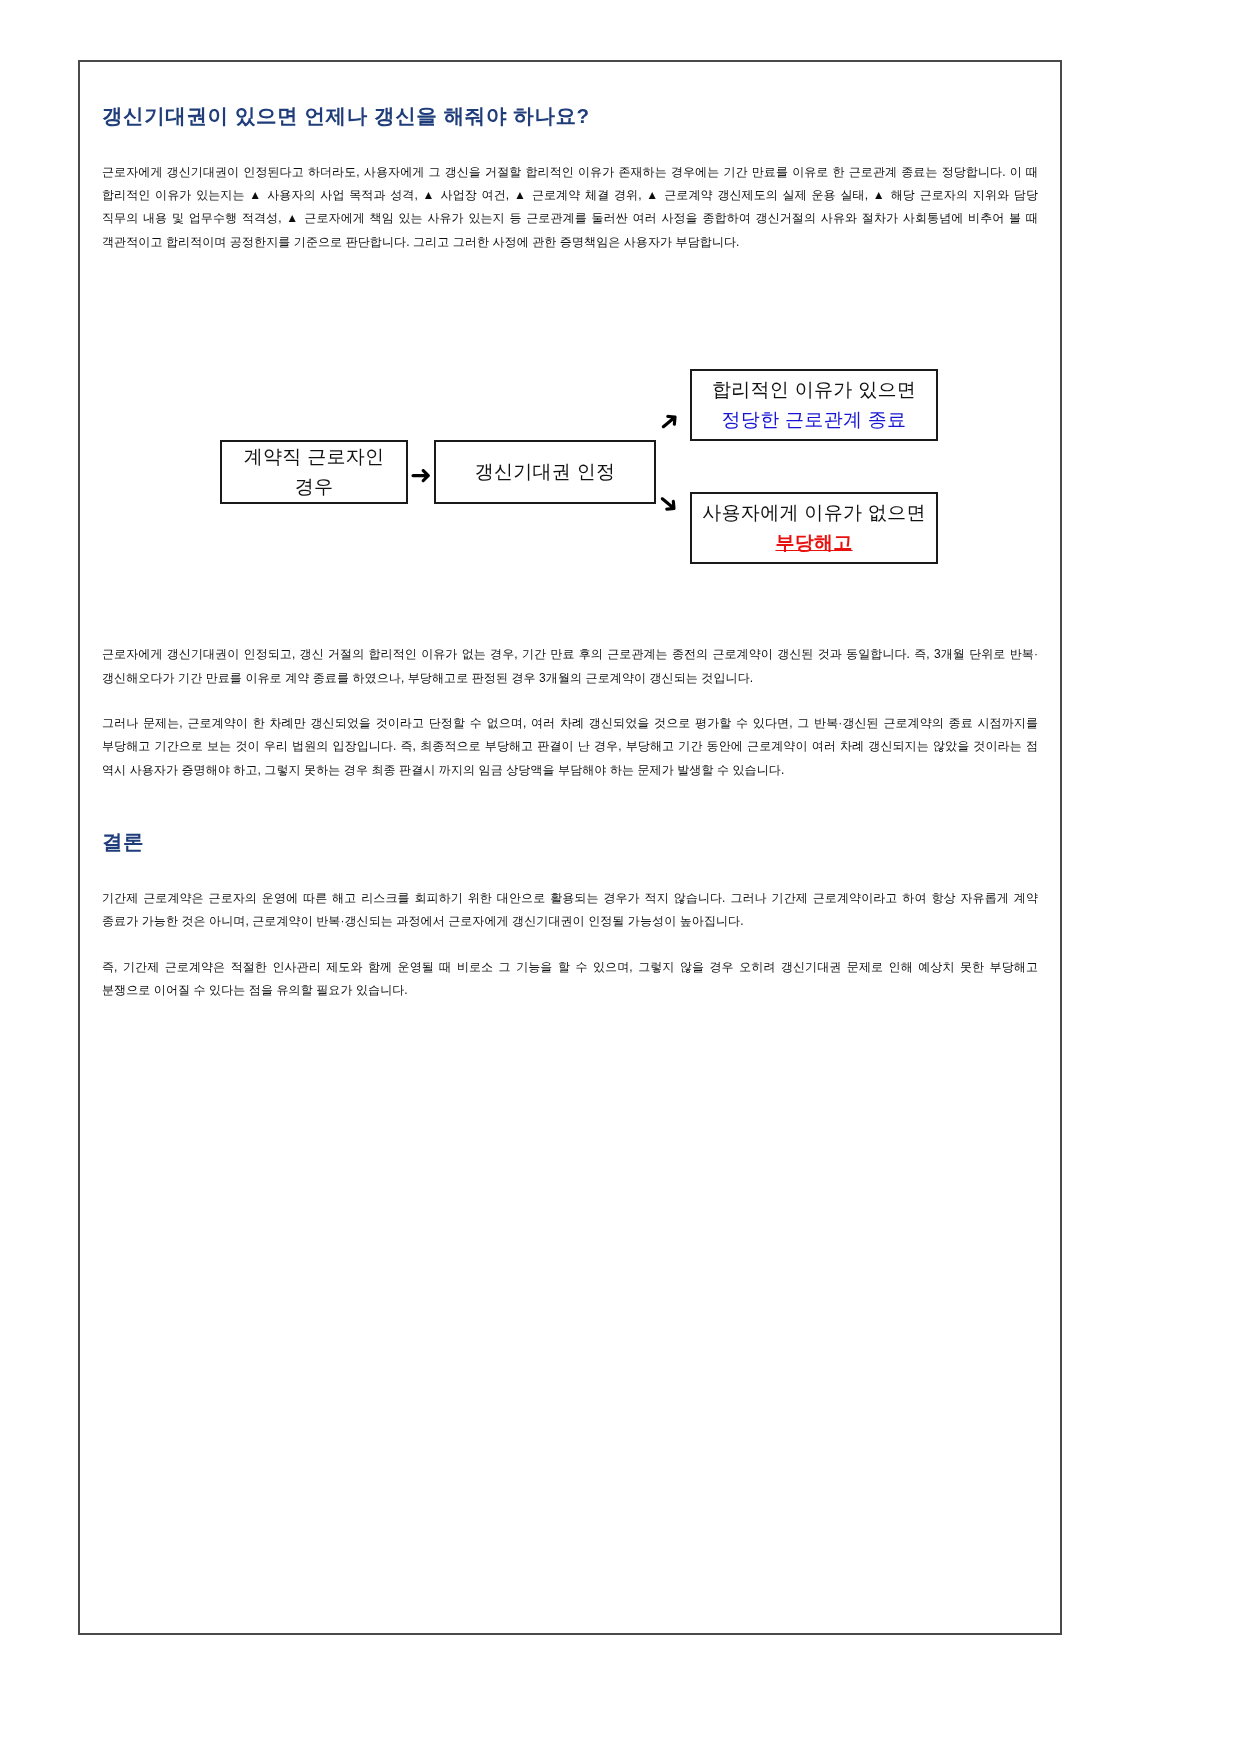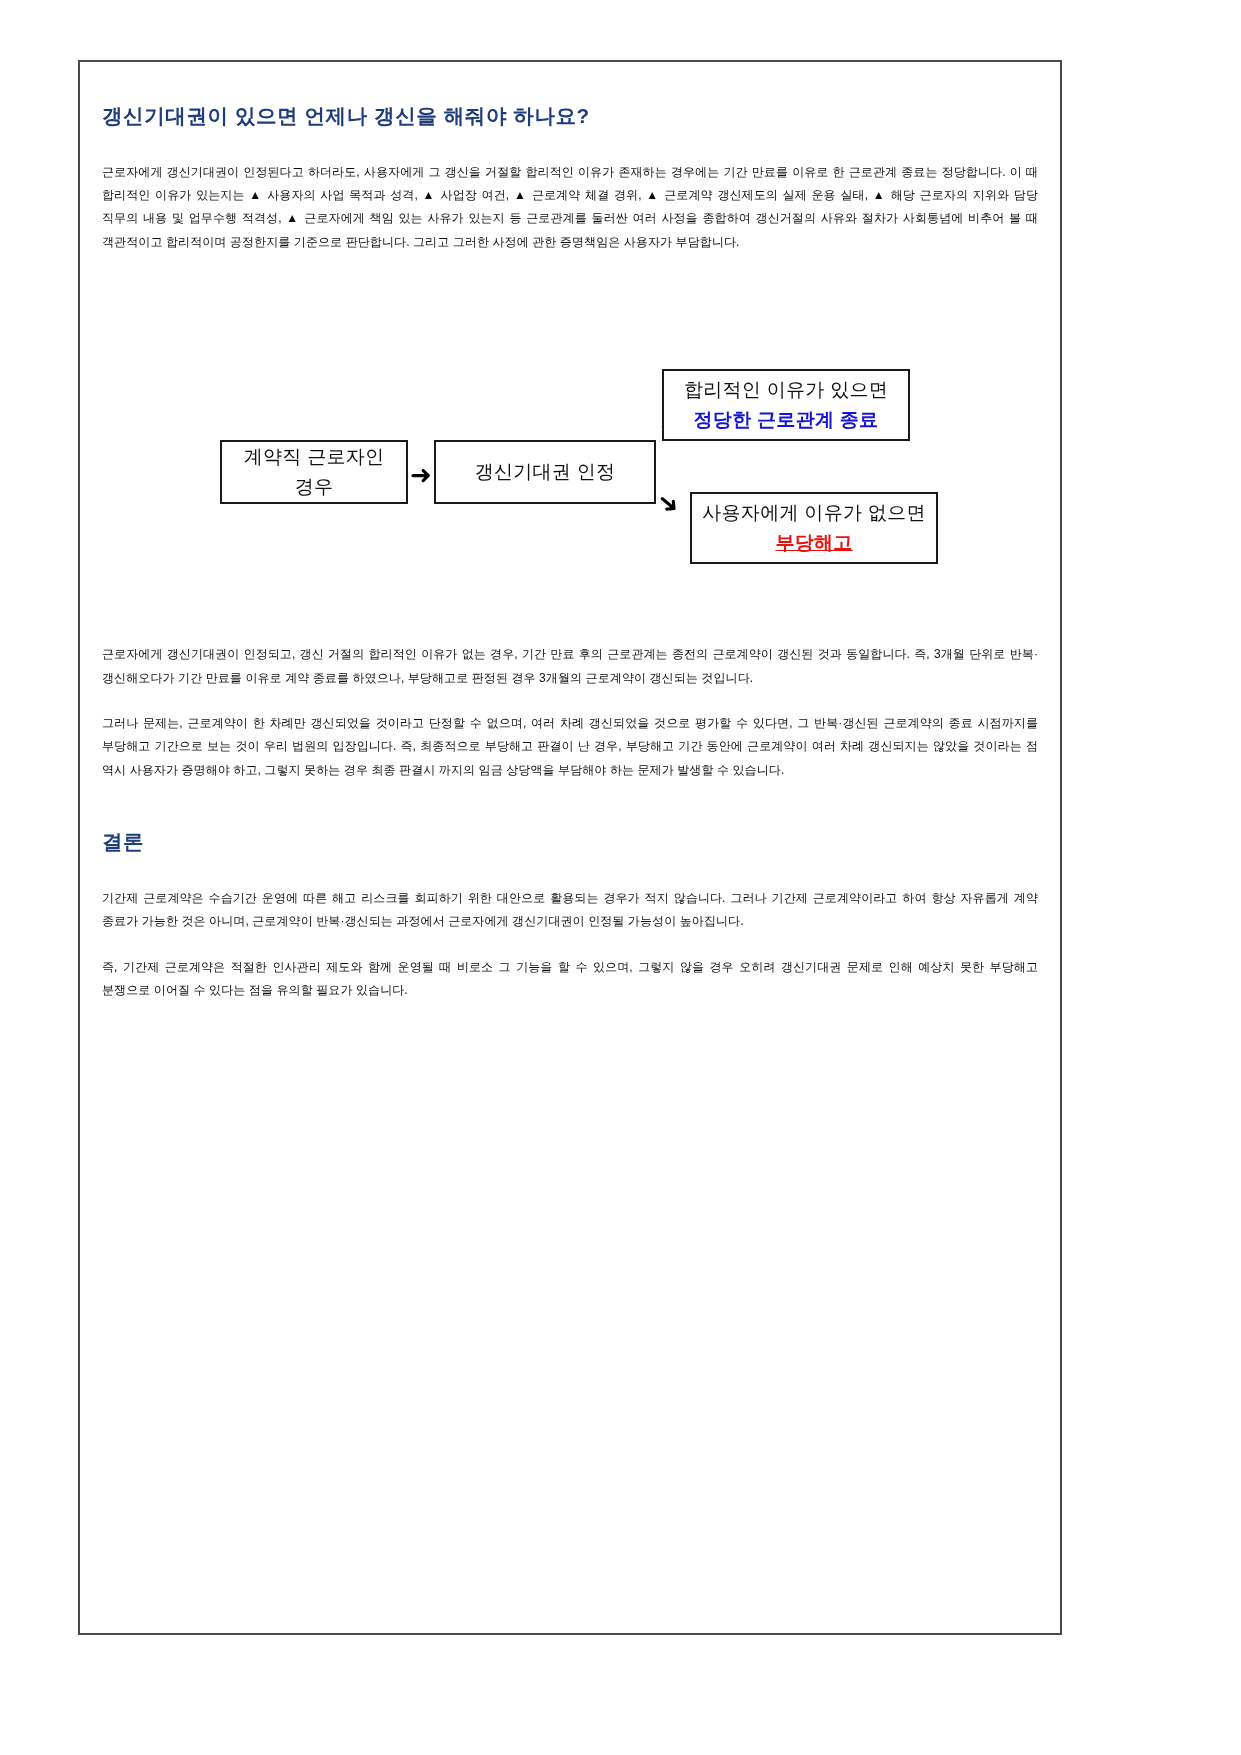--- a/index.html
+++ b/index.html
@@ -70,41 +70,41 @@
   }
   .dbox .line {
     font-size: 19px;
     color: #111111;
     line-height: 1.6;
     white-space: nowrap;
     letter-spacing: 0.3px;
   }
   .dbox .line.blue {
     color: #1414d2;
-    font-weight: bold;
+    font-weight: normal;
   }
   .dbox .line.red {
     color: #e8110e;
     font-weight: bold;
     text-decoration: underline;
   }
   #box-contract {
     left: 118px;
     top: 78px;
     width: 188px;
     height: 64px;
   }
   #box-recognized {
     left: 332px;
     top: 78px;
     width: 222px;
     height: 64px;
   }
   #box-justified {
-    left: 560px;
+    left: 588px;
     top: 7px;
     width: 248px;
     height: 72px;
   }
   #box-unfair {
     left: 588px;
     top: 130px;
     width: 248px;
     height: 72px;
   }
@@ -175,18 +175,18 @@
 
 
     <p class="body-text">근로자에게 갱신기대권이 인정되고, 갱신 거절의 합리적인 이유가 없는 경우, 기간 만료 후의 근로관계는 종전의 근로계약이 갱신된 것과 동일합니다. 즉, 3개월 단위로 반복·갱신해오다가 기간 만료를 이유로 계약 종료를 하였으나, 부당해고로 판정된 경우 3개월의 근로계약이 갱신되는 것입니다.</p>
 
     <p class="body-text">그러나 문제는, 근로계약이 한 차례만 갱신되었을 것이라고 단정할 수 없으며, 여러 차례 갱신되었을 것으로 평가할 수 있다면, 그 반복·갱신된 근로계약의 종료 시점까지를 부당해고 기간으로 보는 것이 우리 법원의 입장입니다. 즉, 최종적으로 부당해고 판결이 난 경우, 부당해고 기간 동안에 근로계약이 여러 차례 갱신되지는 않았을 것이라는 점 역시 사용자가 증명해야 하고, 그렇지 못하는 경우 최종 판결시 까지의 임금 상당액을 부담해야 하는 문제가 발생할 수 있습니다.</p>
 
     <div class="spacer-sm"></div>
 
     <h2 class="section-heading">결론</h2>
 
-    <p class="body-text">기간제 근로계약은 수습기간 운영에 따른 해고 리스크를 회피하기 위한 대안으로 활용되는 경우가 적지 않습니다. 그러나 기간제 근로계약이라고 하여 항상 자유롭게 계약 종료가 가능한 것은 아니며, 근로계약이 반복·갱신되는 과정에서 근로자에게 갱신기대권이 인정될 가능성이 높아집니다.</p>
+    <p class="body-text">기간제 근로계약은 근로자의 운영에 따른 해고 리스크를 회피하기 위한 대안으로 활용되는 경우가 적지 않습니다. 그러나 기간제 근로계약이라고 하여 항상 자유롭게 계약 종료가 가능한 것은 아니며, 근로계약이 반복·갱신되는 과정에서 근로자에게 갱신기대권이 인정될 가능성이 높아집니다.</p>
 
     <p class="body-text">즉, 기간제 근로계약은 적절한 인사관리 제도와 함께 운영될 때 비로소 그 기능을 할 수 있으며, 그렇지 않을 경우 오히려 갱신기대권 문제로 인해 예상치 못한 부당해고 분쟁으로 이어질 수 있다는 점을 유의할 필요가 있습니다.</p>
 
   </div>
 </div>
 
 </body></html>

